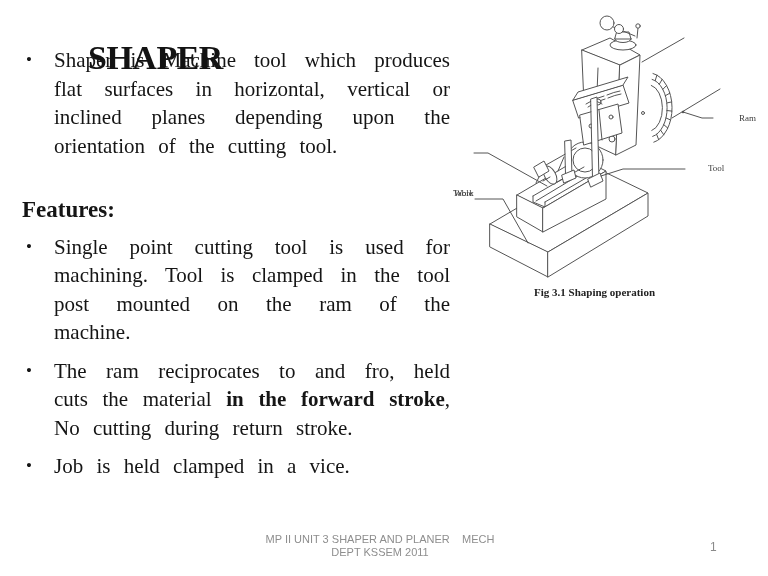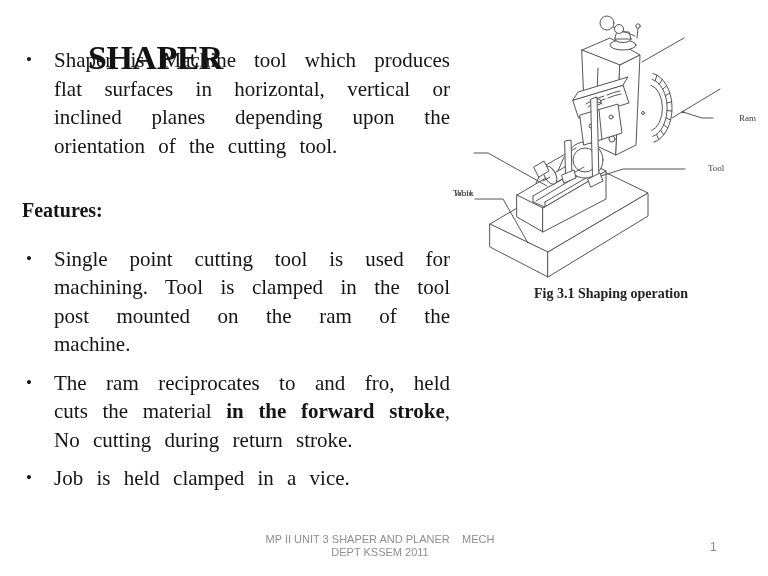--- a/index.html
+++ b/index.html
@@ -9,33 +9,33 @@
 
   
   .title{position:absolute;left:43px;top:17px;font-size:34px;line-height:36px;
          letter-spacing:-0.5px;color:#131313;margin-left:45px;}
   .content{position:absolute;left:22px;top:46px;width:428px;font-size:21px;
            line-height:28.5px;color:#151515;}
   .bullet-row{display:flex;margin:0 0 10px 0;}
   .bullet-glyph{flex:0 0 28px;width:28px;padding-left:4px;font-size:17px;
                 line-height:28.5px;color:#151515;}
   .bullet-text{width:400px;text-align:justify;word-spacing:8px;}
-  .features-heading{font-weight:bold;margin:36px 0 20px 0;font-size:20px;}
+  .features-heading{font-weight:bold;margin:36px 0 8px 0;font-size:23px;}
   .intro-row{margin-bottom:0;}
 
   
   .figure{position:absolute;left:430px;top:5px;width:338px;height:300px;}
   .figure svg{position:absolute;left:0;top:0;}
   .fig-label{position:absolute;font-size:9px;color:#3d3d3d;line-height:10px;
              font-family:"Liberation Serif",serif;white-space:nowrap;}
   .lbl-work{left:24px;top:143px;margin-top:40px;}
   .lbl-table{left:23px;top:183px;}
   .lbl-ram{left:285px;top:108px;margin-left:24px;}
   .lbl-tool{left:258px;top:158px;margin-left:20px;}
-  .fig-caption{position:absolute;left:104px;top:281px;font-size:14px;
+  .fig-caption{position:absolute;left:104px;top:281px;font-size:11px;
                font-weight:bold;color:#222;white-space:nowrap;}
 
   
   .footer{position:absolute;left:230px;top:533px;width:300px;text-align:center;
           font-family:"Liberation Sans","DejaVu Sans",sans-serif;font-size:11px;
           line-height:12.5px;color:#8e8e8e;}
   .footer-line{white-space:pre;}
   .page-number{position:absolute;left:710px;top:540px;width:20px;
                font-family:"Liberation Sans","DejaVu Sans",sans-serif;
                font-size:12px;color:#8a8a8a;}

